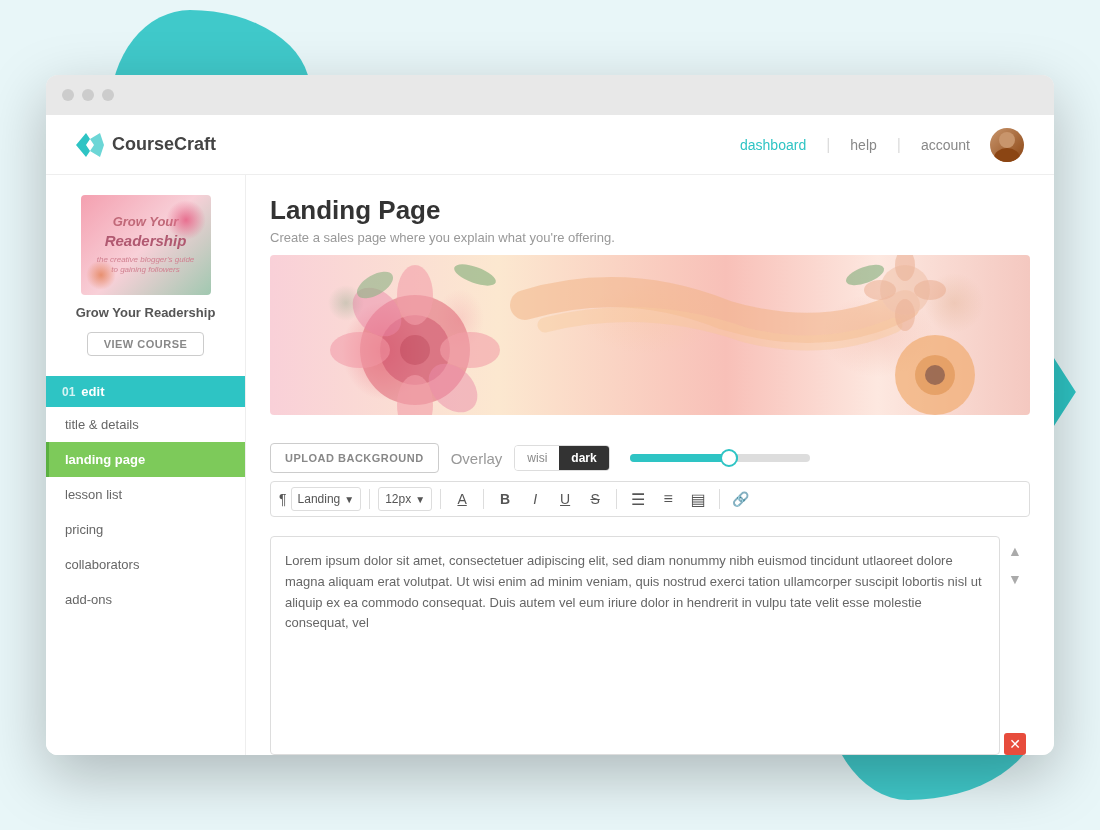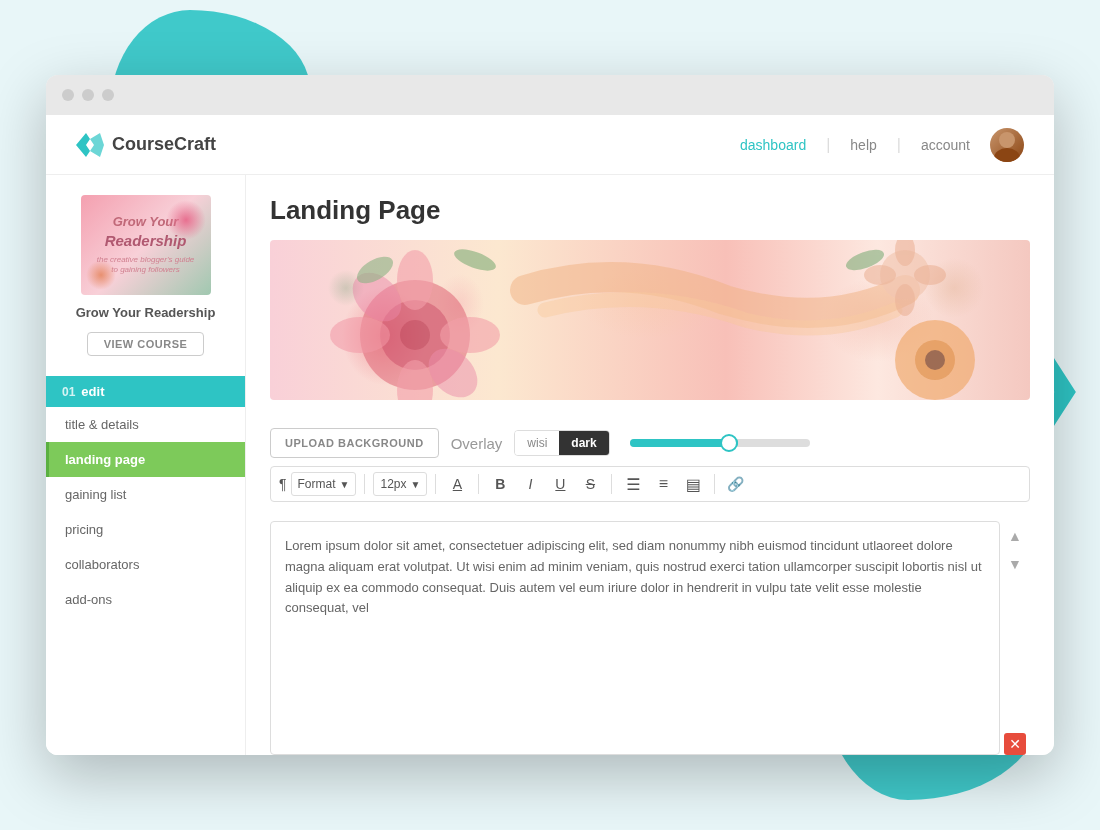--- a/index.html
+++ b/index.html
@@ -548,31 +548,32 @@
           <div class="course-name">Grow Your Readership</div>
           <button class="view-course-btn">VIEW COURSE</button>
 
           <div class="sidebar-section-header">
             <span class="sidebar-section-number">01</span>
             <span>edit</span>
           </div>
 
           <div class="sidebar-item">title &amp; details</div>
           <div class="sidebar-item active">landing page</div>
-          <div class="sidebar-item">gaining list</div>
+          <div class="sidebar-item">lesson list</div>
           <div class="sidebar-item">pricing</div>
           <div class="sidebar-item">collaborators</div>
           <div class="sidebar-item">add-ons</div>
         </div>
 
         <div class="page-content">
 
           <div class="page-header">
             <div class="page-title-area">
               <div class="page-title">Landing Page</div>
+              <div class="page-subtitle">Create a sales page where you explain what you're offering.</div>
             </div>
           </div>
 
           <div class="hero-area">
             <div class="hero-flowers"></div>
 
             <svg style="position:absolute;inset:0;width:100%;height:100%;opacity:0.8;" viewBox="0 0 650 160">
 
               <circle cx="90" cy="95" r="55" fill="#e06878" opacity="0.7"></circle>
               <circle cx="90" cy="95" r="35" fill="#d05068" opacity="0.8"></circle>
@@ -614,21 +615,21 @@
               </div>
               <div class="slider-track">
                 <div class="slider-fill"></div>
                 <div class="slider-thumb"></div>
               </div>
             </div>
 
             <div class="format-toolbar">
               <span style="color:#555;font-size:14px;">¶</span>
               <div class="format-select">
-                <span>Format</span>
+                <span>Landing</span>
                 <span style="font-size:10px;">▼</span>
               </div>
               <div class="format-divider"></div>
               <div class="format-select">
                 <span>12px</span>
                 <span style="font-size:10px;">▼</span>
               </div>
               <div class="format-divider"></div>
               <button class="toolbar-btn" title="Font Color">
                 <span style="text-decoration:underline;color:#555;">A</span>

